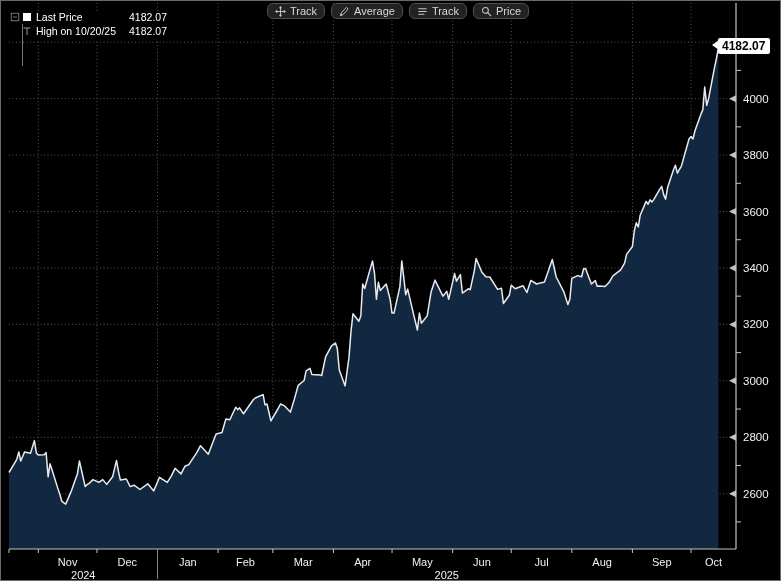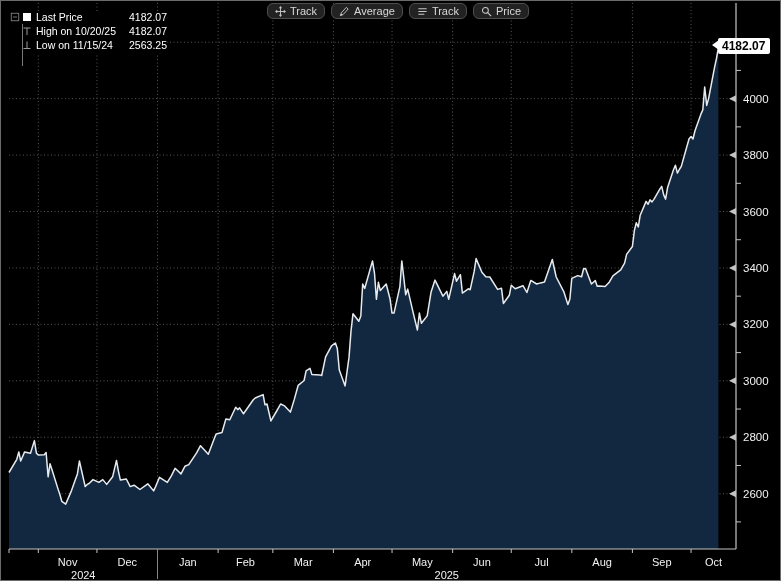--- a/index.html
+++ b/index.html
@@ -173,27 +173,17 @@
     <div class="lrow">
       <span class="lspace"></span>
       <span class="lmark">
         <svg width="12" height="12" viewBox="0 0 12 12">
             <path d="M2.5 3h7M6 3v7" stroke="#9a9a9a" fill="none"></path>
           </svg>
       </span>
       <span class="llab">High on 10/20/25</span>
       <span class="lval">4182.07</span>
     </div>
-    <div class="lrow">
-      <span class="lspace"></span>
-      <span class="lmark">
-        <svg width="12" height="12" viewBox="0 0 12 12">
-            <path d="M2.5 9.5h7M6 2.5v7" stroke="#9a9a9a" fill="none"></path>
-          </svg>
-      </span>
-      <span class="llab">Low on 11/15/24</span>
-      <span class="lval">2563.25</span>
-    </div>
   </div>
 
   <div class="price-badge">4182.07</div>
 
 </div>
 
 </body></html>

